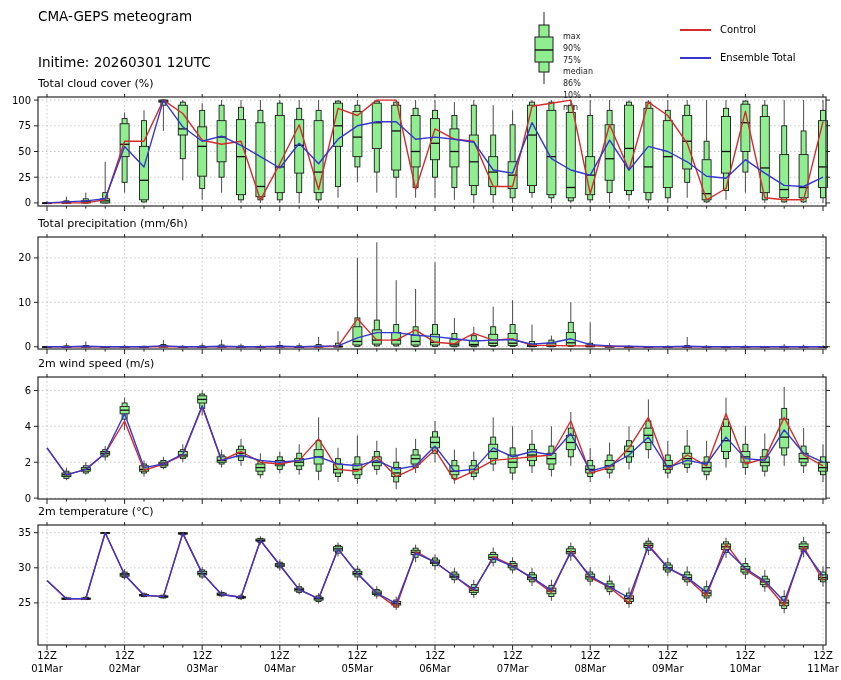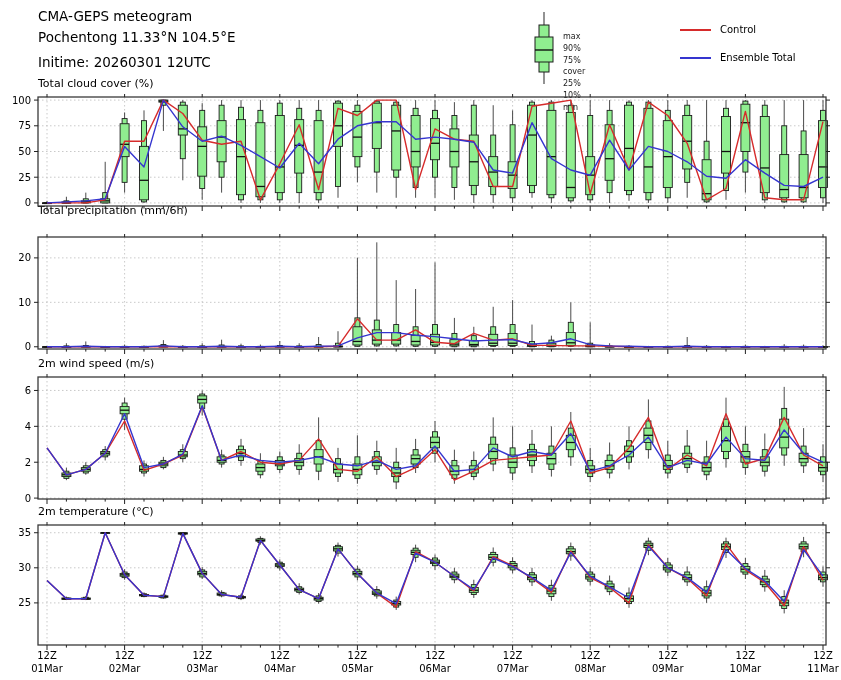--- a/index.html
+++ b/index.html
@@ -1,51 +1,50 @@
 <!DOCTYPE html>
 <html><head>
 <meta charset="utf-8">
 <style>
   html,body{margin:0;padding:0;background:#ffffff;width:841px;height:680px;overflow:hidden;
     font-family:"DejaVu Sans","Liberation Sans",sans-serif;color:#000;}
   #stage{position:relative;width:841px;height:680px;background:#fff;padding-left:44px;}
   .hdr{position:absolute;left:38px;font-size:13.5px;line-height:21px;color:#000;white-space:nowrap;}
   #hdr1{top:6px;} #hdr2{top:27px;} #hdr3{top:52px;}
   .panel-title{position:absolute;left:38px;font-size:11px;color:#000;white-space:nowrap;}
-  #pt0{top:77px;text-align:right;} #pt1{top:204px;} #pt2{top:357px;} #pt3{top:505px;text-align:center;}
+  #pt0{top:77px;text-align:right;} #pt1{top:217px;} #pt2{top:357px;} #pt3{top:505px;text-align:center;}
   #legend-glyph{position:absolute;left:527px;top:8px;}
   #legend-box-labels{position:absolute;left:563px;top:7px;font-size:8px;line-height:11.8px;color:#222;margin-top:24px;}
   .leg-entry{position:absolute;display:flex;align-items:center;gap:9px;}
   #leg-entry-0{left:680px;top:24px;} #leg-entry-1{left:680px;top:52px;}
   .leg-line{display:inline-block;width:31px;height:2px;}
   .leg-label{font-size:10px;color:#000;white-space:nowrap;}
   #chart-svg{position:absolute;left:0;top:0;}
 </style>
 </head>
 <body>
 
 <div id="stage">
 
   <div class="hdr" id="hdr1">CMA-GEPS meteogram</div>
-  <div class="hdr" id="hdr2">Pochentong 11.33°N 104.5°E</div>
   <div class="hdr" id="hdr3">Initime: 20260301 12UTC</div>
 
   <svg id="legend-glyph" width="34" height="84">
     <line x1="17" y1="4" x2="17" y2="76" stroke="#4a4a4a" stroke-width="1.2"></line>
     <rect x="12" y="17" width="10" height="47" fill="#90ee90" stroke="#1c1c1c" stroke-width="1"></rect>
     <rect x="8" y="29" width="18" height="25" fill="#90ee90" stroke="#1c1c1c" stroke-width="1"></rect>
     <line x1="8" y1="42" x2="26" y2="42" stroke="#111" stroke-width="1.4"></line>
   </svg>
 
   <div id="legend-box-labels">
     <div>max</div>
     <div>90%</div>
     <div>75%</div>
-    <div>cover</div>
-    <div>25%</div>
+    <div>median</div>
+    <div>86%</div>
     <div>10%</div>
     <div>min</div>
   </div>
 
   <div class="leg-entry" id="leg-entry-0">
     <span class="leg-line" style="background: rgb(214, 43, 43);"></span>
     <span class="leg-label">Control</span>
   </div>
   <div class="leg-entry" id="leg-entry-1">
     <span class="leg-line" style="background: rgb(53, 53, 207);"></span>

